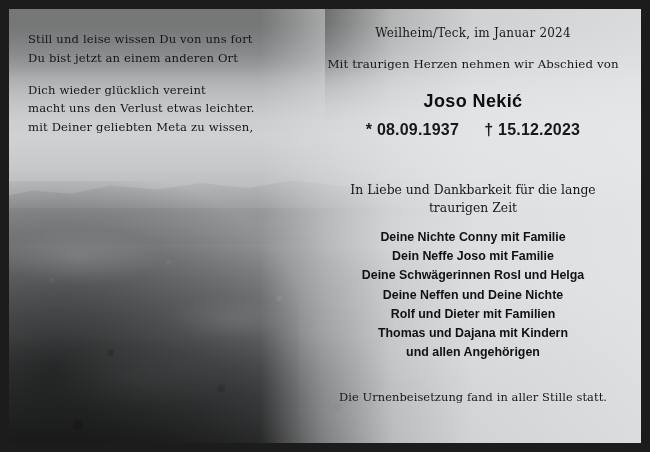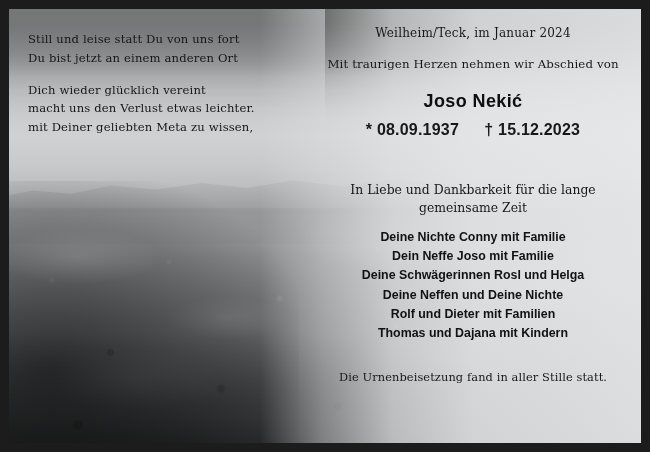--- a/index.html
+++ b/index.html
@@ -242,21 +242,21 @@
     <div class="speckle"></div>
     <div class="shade-left"></div>
     <div class="shade-bottom"></div>
   </div>
 
   <div class="poem-wash"></div>
   <div class="text-wash"></div>
 
   <div class="poem">
     <div class="stanza">
-      <div class="line">Still und leise statt Du von uns fort</div>
+      <div class="line">Still und leise wissen Du von uns fort</div>
       <div class="line">Du bist jetzt an einem anderen Ort</div>
     </div>
     <div class="stanza">
       <div class="line">Dich wieder glücklich vereint</div>
       <div class="line">macht uns den Verlust etwas leichter.</div>
       <div class="line">mit Deiner geliebten Meta zu wissen,</div>
     </div>
   </div>
 
   <div class="right-col">
@@ -264,29 +264,30 @@
     <div class="intro">Mit traurigen Herzen nehmen wir Abschied von</div>
     <div class="name">Joso Nekić</div>
     <div class="dates">
       <span>* 08.09.1937</span>
       <span class="sep"></span>
       <span>† 15.12.2023</span>
     </div>
 
     <div class="tribute">
       <div>In Liebe und Dankbarkeit für die lange</div>
-      <div>gemeinsame Zeit</div>
+      <div>traurigen Zeit</div>
     </div>
 
     <div class="family">
       <div>Deine Nichte Conny mit Familie</div>
       <div>Dein Neffe Joso mit Familie</div>
       <div>Deine Schwägerinnen Rosl und Helga</div>
       <div>Deine Neffen und Deine Nichte</div>
       <div>Rolf und Dieter mit Familien</div>
       <div>Thomas und Dajana mit Kindern</div>
+      <div>und allen Angehörigen</div>
     </div>
 
     <div class="closing">Die Urnenbeisetzung fand in aller Stille statt.</div>
   </div>
 
   <div class="frame"></div>
 </div>
 
 </body></html>

